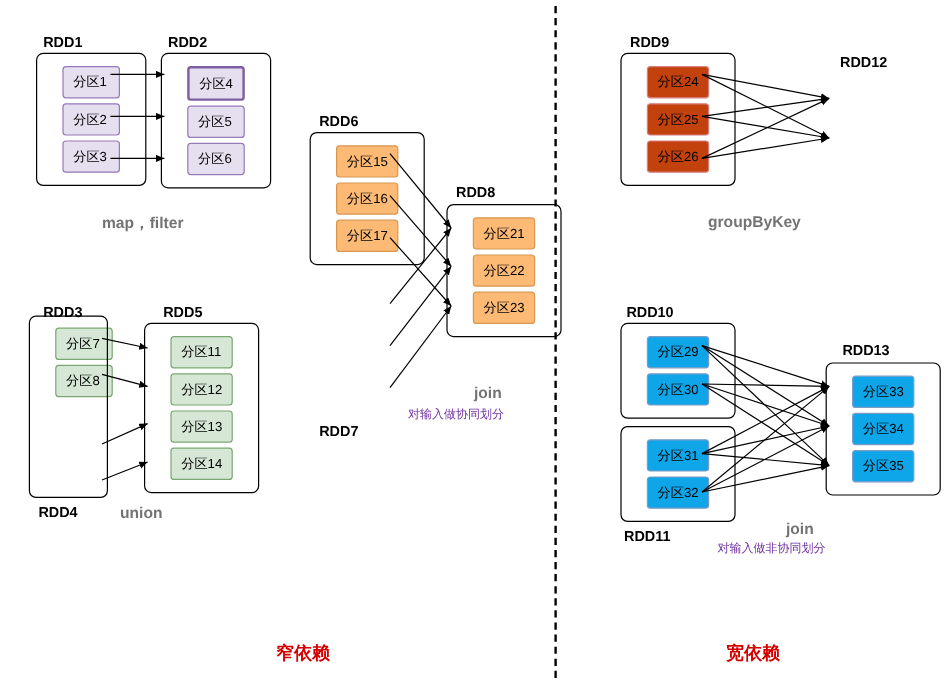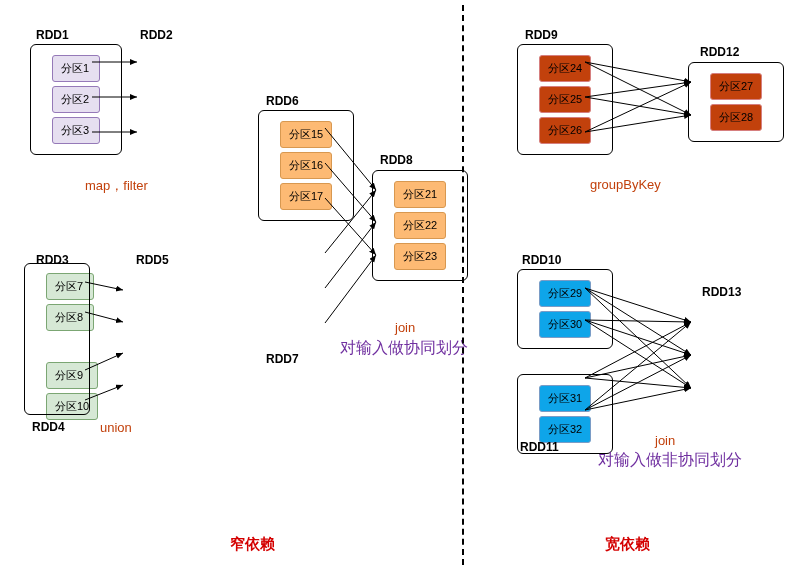--- a/index.html
+++ b/index.html
@@ -7,56 +7,63 @@
 .canvas{position:relative;width:791px;height:418px}
 .rdd{position:absolute;border:1.5px solid #000;border-radius:6px;padding:6px 5px}
 .rdd-label{position:absolute;font-weight:bold;font-size:12px}
 .part{border-radius:3px;padding:5px 8px;margin:4px 16px;font-size:11px;text-align:left;min-width:48px}
 .purple{background:#e6dff0;border:1px solid #9579b8}
 .purple.sel{border:2px solid #7b5fa0}
 .green{background:#d6e8d5;border:1px solid #7ba673}
 .orange{background:#fdba74;border:1px solid #d89850}
 .pink{background:#c2410c;border:1px solid #d67f7f}
 .blue{background:#0ea5e9;border:1px solid #7a9cc6}
-.op-label{position:absolute;color:#c2410c;font-weight:normal;font-size:13px}
-.sub-label{position:absolute;color:#7030a0;font-size:16px}
+.op-label{position:absolute;color:#737373;font-weight:bold;font-size:13px}
+.sub-label{position:absolute;color:#7030a0;font-size:10px}
 .title{position:absolute;color:#d40000;font-weight:bold;font-size:15px}
 .divider{position:absolute;border-left:2px dashed #000;height:560px;top:5px}
 svg{position:absolute;top:0;left:0;pointer-events:none}
 </style>
 </head>
 <body>
 
 <div class="canvas">
 
 <div class="rdd-label" style="left:36px;top:28px">RDD1</div>
 <div class="rdd" style="left:30px;top:44px">
 <div class="part purple">分区1</div>
 <div class="part purple">分区2</div>
 <div class="part purple">分区3</div>
 </div>
 
 <div class="rdd-label" style="left:140px;top:28px">RDD2</div>
+<div class="rdd" style="left:134px;top:44px">
+<div class="part purple sel">分区4</div>
+<div class="part purple">分区5</div>
+<div class="part purple">分区6</div>
+</div>
 <div class="op-label" style="left:85px;top:177px">map，filter</div>
 
 <div class="rdd-label" style="left:36px;top:253px">RDD3</div>
 <div class="rdd" style="left:30px;top:269px;border:none;padding:0">
 <div class="part green">分区7</div>
 <div class="part green">分区8</div>
 </div>
 
-<div class="rdd" style="left:30px;top:358px;border:none;padding:0">
-<div class="part green">分区9</div>
-<div class="part green">分区10</div>
-</div>
 <div class="rdd-label" style="left:32px;top:420px">RDD4</div>
 
 <div class="rdd" style="left:24px;top:263px;width:66px;height:152px;padding:0"></div>
 
 <div class="rdd-label" style="left:136px;top:253px">RDD5</div>
+<div class="rdd" style="left:120px;top:269px">
+<div class="part green">分区11</div>
+<div class="part green">分区12</div>
+<div class="part green">分区13</div>
+<div class="part green">分区14</div>
+</div>
 <div class="op-label" style="left:100px;top:420px">union</div>
 
 <div class="rdd-label" style="left:266px;top:94px">RDD6</div>
 <div class="rdd" style="left:258px;top:110px">
 <div class="part orange">分区15</div>
 <div class="part orange">分区16</div>
 <div class="part orange">分区17</div>
 </div>
 
 <div class="rdd-label" style="left:266px;top:352px">RDD7</div>
@@ -73,39 +80,40 @@
 <div class="divider" style="left:462px"></div>
 
 <div class="rdd-label" style="left:525px;top:28px">RDD9</div>
 <div class="rdd" style="left:517px;top:44px">
 <div class="part pink">分区24</div>
 <div class="part pink">分区25</div>
 <div class="part pink">分区26</div>
 </div>
 
 <div class="rdd-label" style="left:700px;top:45px">RDD12</div>
-<div class="rdd" style="left:688px;top:62px">
-<div class="part pink">分区27</div>
-<div class="part pink">分区28</div>
-</div>
 <div class="op-label" style="left:590px;top:177px">groupByKey</div>
 
 <div class="rdd-label" style="left:522px;top:253px">RDD10</div>
 <div class="rdd" style="left:517px;top:269px">
 <div class="part blue">分区29</div>
 <div class="part blue">分区30</div>
 </div>
 
-<div class="rdd" style="left:517px;top:374px">
+<div class="rdd" style="left:517px;top:355px">
 <div class="part blue">分区31</div>
 <div class="part blue">分区32</div>
 </div>
 <div class="rdd-label" style="left:520px;top:440px">RDD11</div>
 
 <div class="rdd-label" style="left:702px;top:285px">RDD13</div>
+<div class="rdd" style="left:688px;top:302px">
+<div class="part blue">分区33</div>
+<div class="part blue">分区34</div>
+<div class="part blue">分区35</div>
+</div>
 <div class="op-label" style="left:655px;top:433px">join</div>
 <div class="sub-label" style="left:598px;top:450px">对输入做非协同划分</div>
 
 <div class="title" style="left:230px;top:535px">窄依赖</div>
 <div class="title" style="left:605px;top:535px">宽依赖</div>
 
 <svg width="791" height="571">
 <defs>
         <marker id="ah" markerWidth="8" markerHeight="8" refX="7" refY="3" orient="auto">
           <path d="M0,0 L7,3 L0,6 Z" fill="#000"></path>

